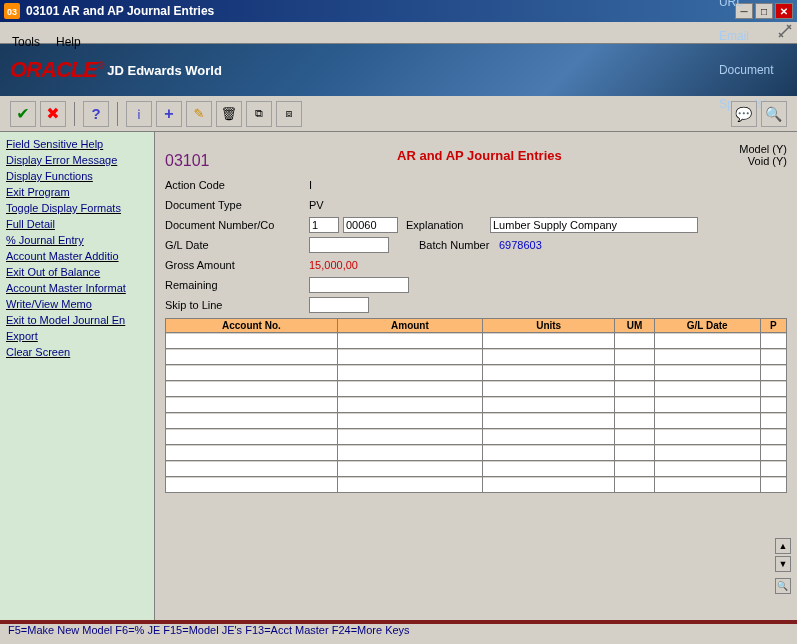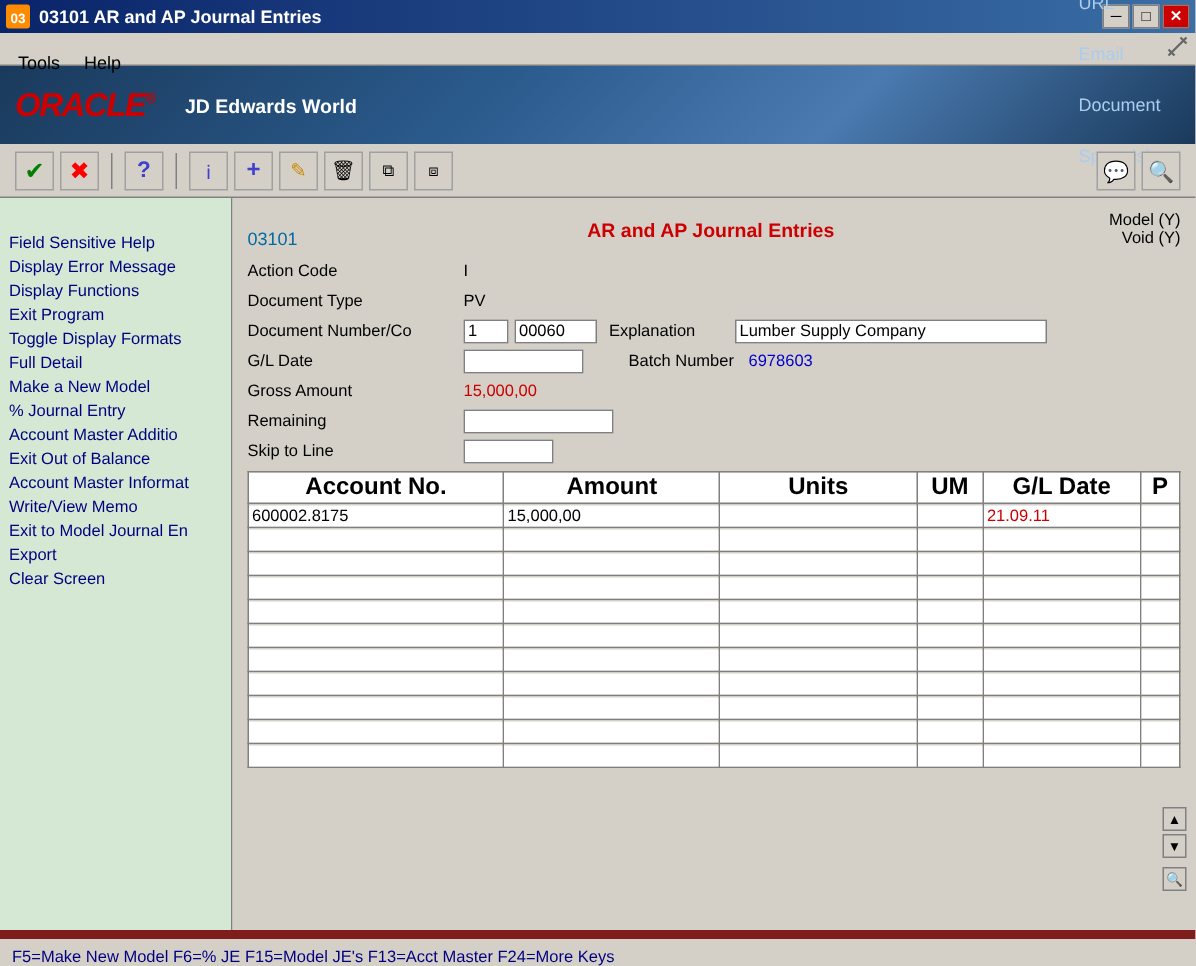--- a/index.html
+++ b/index.html
@@ -33,21 +33,21 @@
 
     
     .oracle-banner {
       height: 52px;
       background: linear-gradient(135deg, #1a3a5c 0%, #2a5a8c 40%, #4a7ab0 70%, #1a3a5c 100%);
       display: flex;
       align-items: center;
       justify-content: space-between;
       padding: 0 10px;
     }
-    .oracle-logo { display: flex; align-items: center; gap: 20px; }
+    .oracle-logo { display: flex; align-items: center; gap: 4px; }
     .oracle-text { color: #cc0000; font-size: 22px; font-weight: bold; font-style: italic; letter-spacing: -1px; }
     .jde-text { color: white; font-size: 13px; font-weight: bold; }
     .banner-nav { display: flex; gap: 20px; flex-direction: column; }
     .banner-nav-item { color: #aaccee; font-size: 12px; cursor: pointer; }
 
     
     .toolbar {
       background: #d4d0c8;
       height: 36px;
       display: flex;
@@ -71,22 +71,23 @@
     .main-content {
       display: flex;
       height: calc(644px - 22px - 22px - 52px - 36px - 24px);
     }
 
     
     .sidebar {
       width: 155px;
       background: #d4e8d4;
       border-right: 1px solid #808080;
-      padding: 22px 0;
-      font-size: 11px;
+      padding: 4px 0;
+      font-size: 11px;
+      text-decoration: underline;
     }
     .sidebar-item {
       padding: 2px 6px;
       cursor: pointer;
       color: #000080;
       white-space: nowrap;
       overflow: hidden;
     }
 
     
@@ -95,21 +96,21 @@
       background: #d4d0c8;
       padding: 8px 10px;
       overflow: hidden;
     }
 
     .form-title-row {
       display: flex;
       align-items: center;
       margin-bottom: 6px;
     }
-    .form-id { font-size: 12px; color: #0369a1; margin-right: 10px; margin-top: 12px; }
+    .form-id { font-size: 16px; color: #701a75; margin-right: 10px; margin-top: 12px; }
     .form-title { color: #cc0000; font-size: 13px; font-weight: bold; text-align: center; flex: 1; }
 
     .form-row {
       display: flex;
       align-items: center;
       margin-bottom: 2px;
       min-height: 18px;
     }
     .field-label {
       font-size: 11px;
@@ -134,23 +135,23 @@
     }
     .input-sm { width: 30px; }
 
     
     .data-table {
       width: 100%;
       border-collapse: collapse;
       margin-top: 4px;
     }
     .data-table th {
-      background: #ffffff;
+      background: #fdba74;
       border: 1px solid #808080;
-      font-size: 16px;
+      font-size: 10px;
       font-weight: bold;
       padding: 1px 4px;
       text-align: center;
     }
     .data-table td {
       border: 1px solid #808080;
       height: 16px;
       padding: 0;
     }
     .data-table td input {
@@ -160,23 +161,23 @@
       background: white;
       font-size: 11px;
       padding: 0 2px;
       outline: none;
     }
 
     
     .status-bar {
       height: 24px;
       background: #d4d0c8;
-      border-top: 6px solid #7f1d1d;
-      display: flex;
-      align-items: flex-end;
+      border-top: 4px solid #7f1d1d;
+      display: flex;
+      align-items: flex-start;
       padding: 0 8px;
       font-size: 11px;
       color: #000080;
     }
     .scroll-btn {
       width: 16px; height: 16px;
       background: #d4d0c8;
       border: 1px solid #808080;
       display: flex; align-items: center; justify-content: center;
       font-size: 10px; cursor: pointer;
@@ -246,21 +247,20 @@
 
 <div class="main-content">
 
   <div class="sidebar">
     <div class="sidebar-item">Field Sensitive Help</div>
     <div class="sidebar-item">Display Error Message</div>
     <div class="sidebar-item">Display Functions</div>
     <div class="sidebar-item">Exit Program</div>
     <div class="sidebar-item">Toggle Display Formats</div>
     <div class="sidebar-item">Full Detail</div>
-    <div class="sidebar-item">Make a New Model</div>
     <div class="sidebar-item">% Journal Entry</div>
     <div class="sidebar-item">Account Master Additio</div>
     <div class="sidebar-item">Exit Out of Balance</div>
     <div class="sidebar-item">Account Master Informat</div>
     <div class="sidebar-item">Write/View Memo</div>
     <div class="sidebar-item">Exit to Model Journal En</div>
     <div class="sidebar-item">Export</div>
     <div class="sidebar-item">Clear Screen</div>
   </div>
 
@@ -321,28 +321,20 @@
           <th style="width:130px;">Account No.</th>
           <th style="width:110px;">Amount</th>
           <th style="width:100px;">Units</th>
           <th style="width:30px;">UM</th>
           <th style="width:80px;">G/L Date</th>
           <th style="width:20px;">P</th>
         </tr>
       </thead>
       <tbody id="table-body">
 
-        <tr>
-          <td><input value="600002.8175" style=""></td>
-          <td><input value="15,000,00" style=""></td>
-          <td><input value="" style=""></td>
-          <td><input value="" style=""></td>
-          <td><input value="21.09.11" style="color: rgb(204, 0, 0);"></td>
-          <td><input value="" style=""></td>
-        </tr>
 
         <tr>
           <td><input value="" style=""></td>
           <td><input value="" style=""></td>
           <td><input value="" style=""></td>
           <td><input value="" style=""></td>
           <td><input value="" style=""></td>
           <td><input value="" style=""></td>
         </tr>
         <tr>

